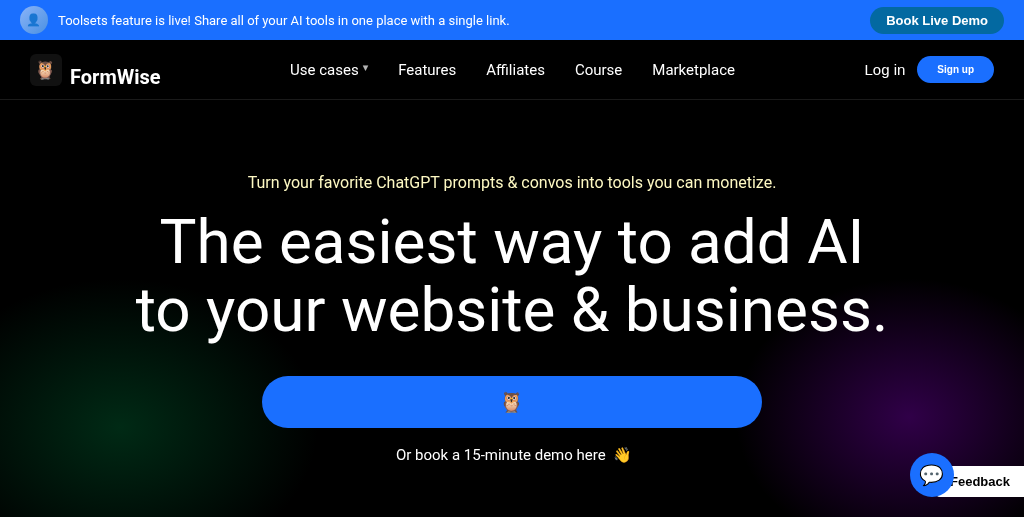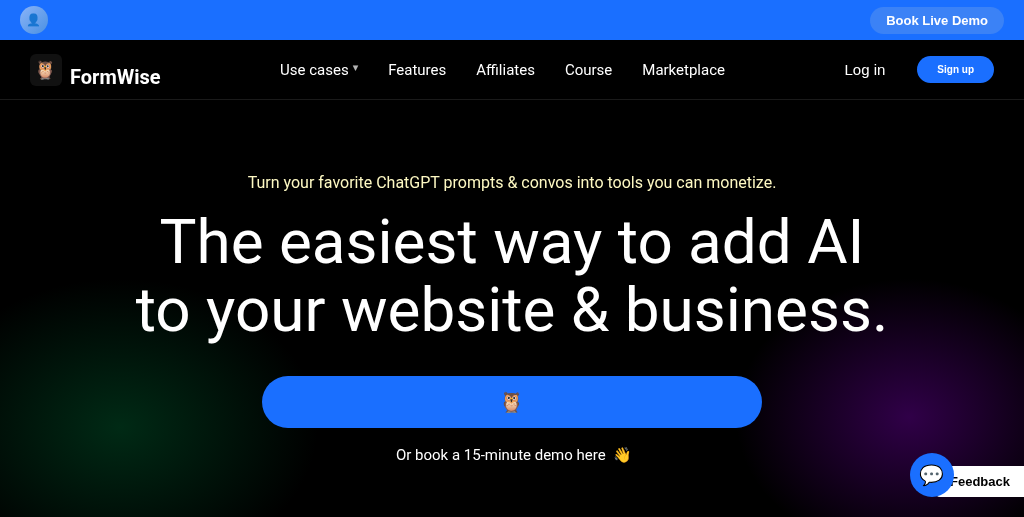--- a/index.html
+++ b/index.html
@@ -43,21 +43,21 @@
       align-items: center;
       justify-content: center;
       font-size: 12px;
       color: white;
     }
     .announcement-text {
       font-size: 13px;
       color: #fff;
     }
     .announcement-cta {
-      background: #3b82f6;
+      background: #0369a1;
       color: #fff;
       border: none;
       border-radius: 20px;
       padding: 6px 16px;
       font-size: 13px;
       font-weight: 600;
       cursor: pointer;
       white-space: nowrap;
     }
 
@@ -106,21 +106,21 @@
       display: flex;
       gap: 4px;
     }
     .chevron-down {
       font-size: 11px;
       opacity: 0.7;
     }
     .navbar-actions {
       display: flex;
       align-items: center;
-      gap: 32px;
+      gap: 12px;
     }
     .login-btn {
       color: #fff;
       font-size: 15px;
       cursor: pointer;
       background: none;
       border: none;
     }
     .signup-btn {
       background: #1a6fff;
@@ -255,20 +255,21 @@
     }
   </style>
 </head>
 <body>
 
 <div class="announcement-bar">
   <div class="announcement-left">
     <div class="announcement-avatar">
       <div class="announcement-avatar-inner">👤</div>
     </div>
+    <span class="announcement-text">Toolsets feature is live! Share all of your AI tools in one place with a single link.</span>
   </div>
   <button class="announcement-cta">Book Live Demo</button>
 </div>
 
 <nav class="navbar">
   <div class="navbar-logo">
     <div class="logo-icon">🦉</div>
     <span class="logo-text">FormWise</span>
   </div>
 

